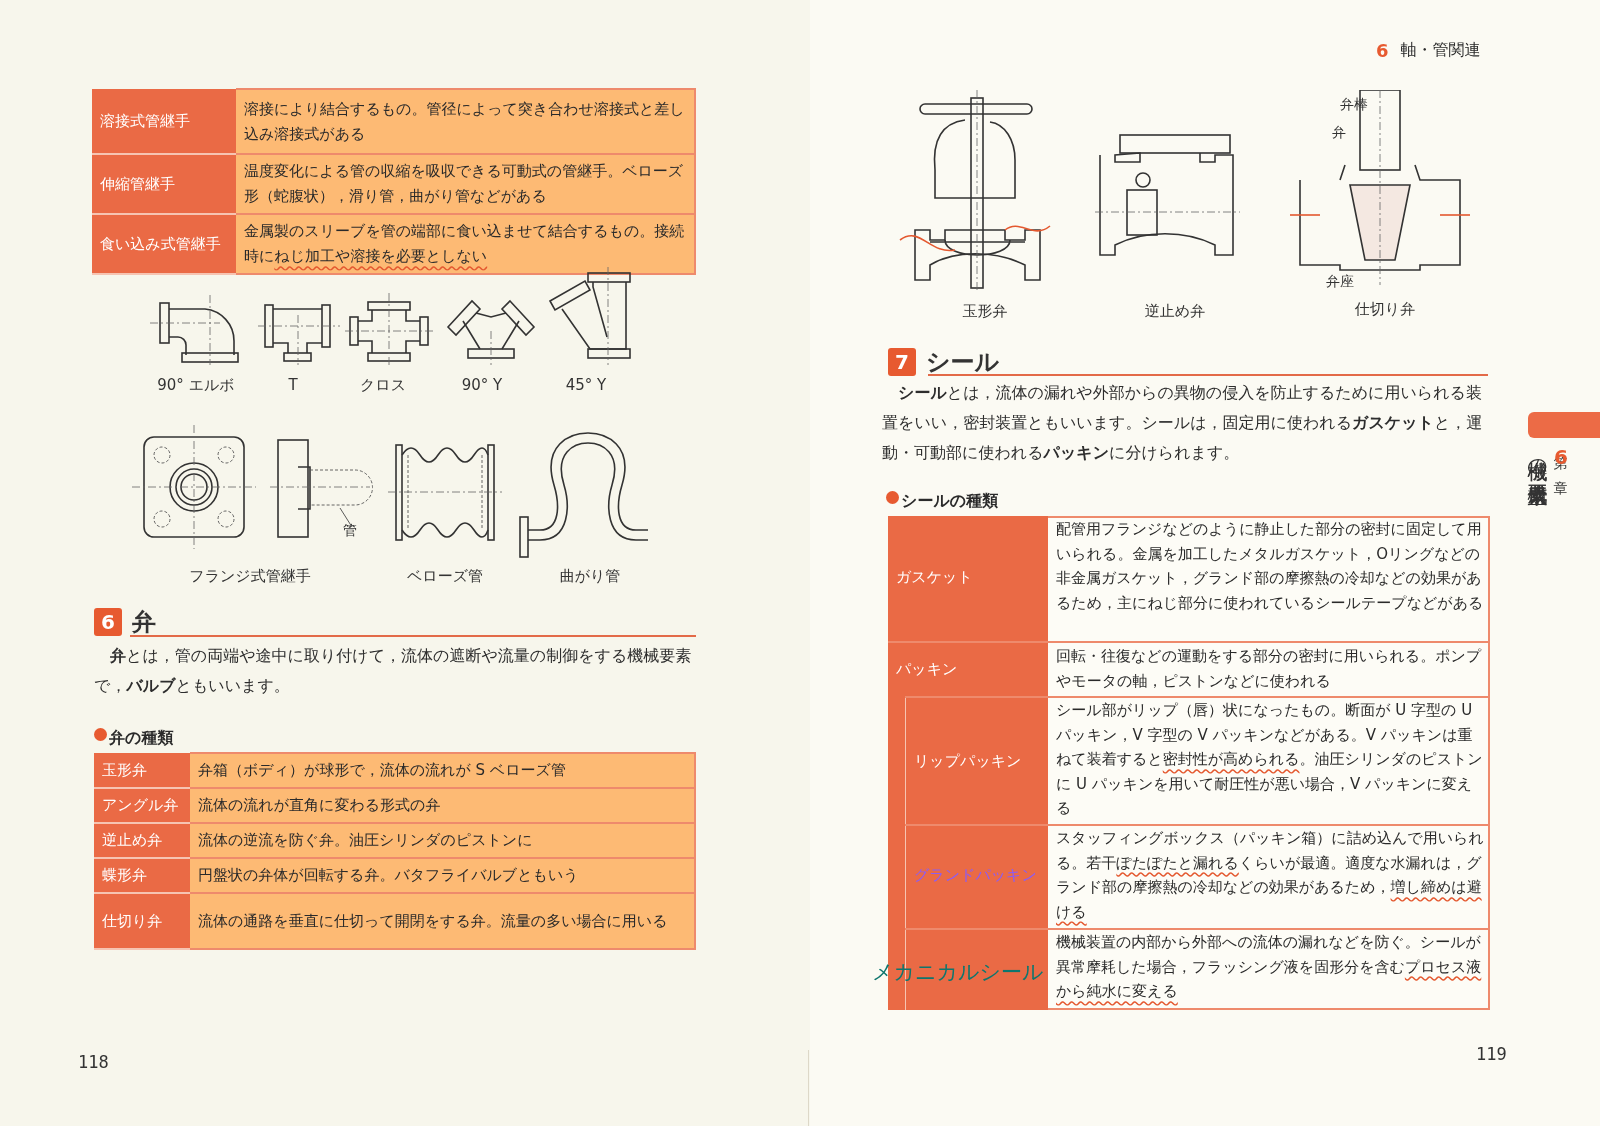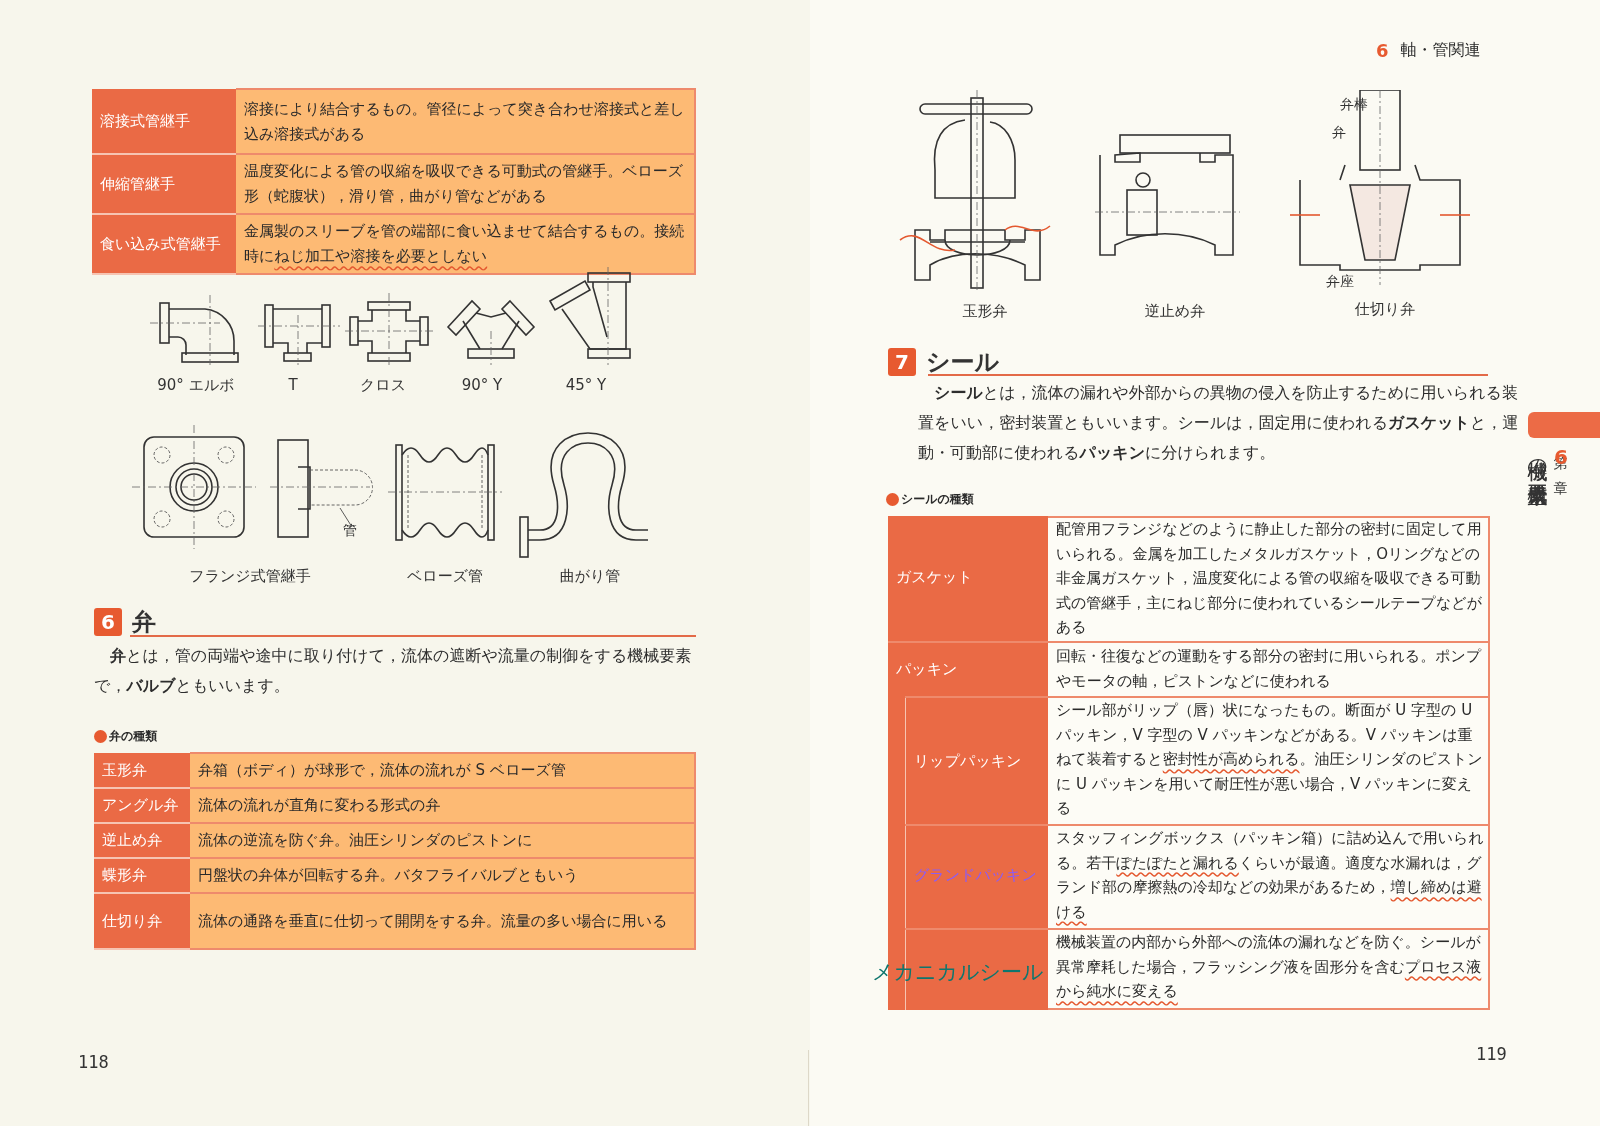--- a/index.html
+++ b/index.html
@@ -15,21 +15,21 @@
   table.kt td.h{background:#ea6a45;color:#fff;padding-left:8px;font-size:15px;border-bottom:2px solid #f6c4b2}
   table.kt td.d{background:#fdba74;padding:4px 8px;border-bottom:2px solid #ee8a6c;border-right:2px solid #ee8a6c}
   table.kt tr:first-child td.d{border-top:2px solid #ee8a6c}
   .wavy{text-decoration:underline wavy #e4582f;text-underline-offset:4px}
   .sec-head{position:absolute;display:flex;align-items:flex-end}
   .sec-num{width:28px;height:28px;background:#e75a30;color:#fff;font-weight:bold;font-size:20px;display:flex;align-items:center;justify-content:center;border-radius:3px}
   .sec-title{font-weight:bold;font-size:24px;color:#333;margin-left:10px;line-height:28px}
   .sec-rule{position:absolute;height:2px;background:#e36a48}
   .para{position:absolute;font-size:16px;line-height:30px;color:#2d2d2d}
   .para b{font-weight:bold}
-  .subhead{position:absolute;font-weight:bold;font-size:12px;display:flex;align-items:center}
+  .subhead{position:absolute;font-weight:bold;font-size:16px;display:flex;}
   .dot{width:13px;height:13px;border-radius:50%;background:#e75a30;display:inline-block;margin-right:2px}
   .cap{position:absolute;font-size:15px;color:#333;text-align:center}
   .figlabel{position:absolute;font-size:14px;color:#333}
   .pn{position:absolute;font-family:"DejaVu Sans Mono",monospace;font-size:17px;color:#333}
   svg .ln{stroke:#333;stroke-width:1.6;fill:none}
   svg .cl{stroke:#666;stroke-width:0.8;fill:none;stroke-dasharray:8 3 2 3}
   svg .dl{stroke:#555;stroke-width:0.9;fill:none;stroke-dasharray:3 2}
   svg .ar{stroke:#e4582f;stroke-width:1.6;fill:none}
   .tab-mark{position:absolute;left:1528px;top:412px;width:72px;height:26px;background:#ec6b46;border-radius:6px 0 0 6px}
   .vert{position:absolute;left:1540px;top:445px;width:30px;writing-mode:vertical-rl;font-size:14px;color:#333;text-align:center}
@@ -222,33 +222,33 @@
 <div class="figlabel" style="left:1326px;top:273px">弁座</div>
 <div class="cap" style="left:945px;top:302px;width:80px">玉形弁</div>
 <div class="cap" style="left:1130px;top:302px;width:90px">逆止め弁</div>
 <div class="cap" style="left:1340px;top:300px;width:90px">仕切り弁</div>
 
 <div class="sec-head" style="left:888px;top:348px">
   <div class="sec-num">7</div>
   <div class="sec-title">シール</div>
 </div>
 <div class="sec-rule" style="left:928px;top:374px;width:560px"></div>
-<div class="para" style="left:918px;top:378px;width:604px;text-indent:16px"><b>シール</b><span>とは，流体の漏れや外部からの異物の侵入を防止するために用いられる装置をいい，密封装置ともいいます。シールは，固定用に使われる</span><b>ガスケット</b><span>と，運動・可動部に使われる</span><b>パッキン</b><span>に分けられます。</span></div>
+<div class="para" style="left:882px;top:378px;width:604px;text-indent:16px"><b>シール</b><span>とは，流体の漏れや外部からの異物の侵入を防止するために用いられる装置をいい，密封装置ともいいます。シールは，固定用に使われる</span><b>ガスケット</b><span>と，運動・可動部に使われる</span><b>パッキン</b><span>に分けられます。</span></div>
 
 <div class="subhead" style="left:886px;top:491px">
     <span class="dot"></span>
     <span>シールの種類</span>
   </div>
 
 <div class="abs" style="left:888px;top:516px;width:160px;height:494px;background:#ea6a45"></div>
 <div class="abs" style="left:1048px;top:516px;width:442px;height:494px;background:#fdfcf6;border:2px solid #ee8a6c;border-left:none"></div>
 <div class="abs" style="left:905px;top:697px;width:143px;height:313px;border-left:1px solid #f6c4b2"></div>
 
 <div class="abs" style="left:896px;top:568px;color:#fff;font-size:15px">ガスケット</div>
-<div class="abs" style="left:1056px;top:517px;width:428px;font-size:15px;line-height:24.6px">配管用フランジなどのように静止した部分の密封に固定して用いられる。金属を加工したメタルガスケット，Oリングなどの非金属ガスケット，温度変化による管の収縮を吸収できる可動式の管継手，主にねじ部分に使われているシールテープなどがある</div>
+<div class="abs" style="left:1056px;top:517px;width:428px;font-size:15px;line-height:24.6px">配管用フランジなどのように静止した部分の密封に固定して用いられる。金属を加工したメタルガスケット，Oリングなどの非金属ガスケット，グランド部の摩擦熱の冷却などの効果があるため，主にねじ部分に使われているシールテープなどがある</div>
 <div class="abs" style="left:888px;top:641px;width:602px;height:2px;background:#ee8a6c"></div>
 
 <div class="abs" style="left:896px;top:660px;color:#fff;font-size:15px">パッキン</div>
 <div class="abs" style="left:1056px;top:644px;width:428px;font-size:15px;line-height:24.6px">回転・往復などの運動をする部分の密封に用いられる。ポンプやモータの軸，ピストンなどに使われる</div>
 <div class="abs" style="left:905px;top:696px;width:585px;height:2px;background:#ee8a6c"></div>
 
 <div class="abs" style="left:914px;top:752px;color:#fff;font-size:15px">リップパッキン</div>
 <div class="abs" style="left:1056px;top:698px;width:428px;font-size:15px;line-height:24.6px"><span>シール部がリップ（唇）状になったもの。断面が U 字型の U パッキン，V 字型の V パッキンなどがある。V パッキンは重ねて装着すると</span><span class="wavy">密封性が高められる</span><span>。油圧シリンダのピストンに U パッキンを用いて耐圧性が悪い場合，V パッキンに変える</span></div>
 <div class="abs" style="left:905px;top:824px;width:585px;height:2px;background:#ee8a6c"></div>
 

